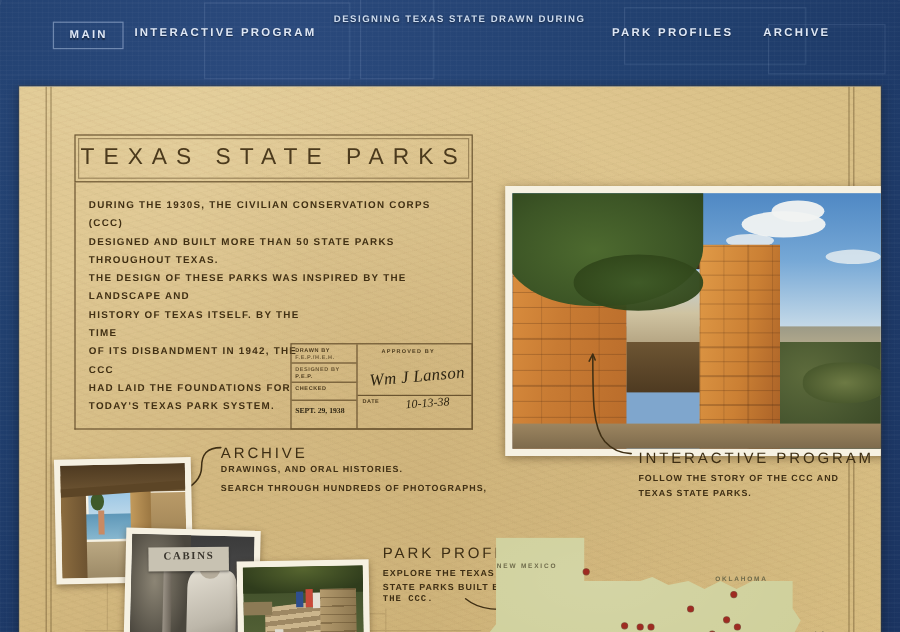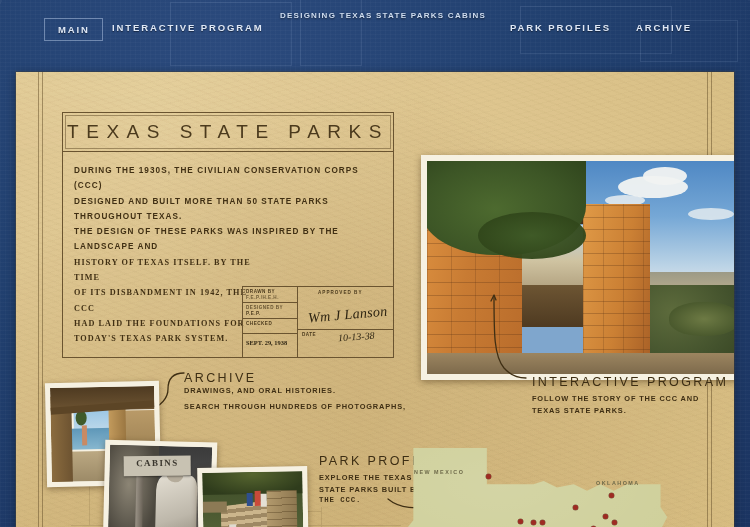--- a/index.html
+++ b/index.html
@@ -110,21 +110,21 @@
     font-family:"Liberation Sans", sans-serif;font-weight:400;
     white-space:nowrap;
   }
   .tsp-body{
     border:1px solid #6a5430;border-top:none;padding:11px 11px 10px 11px;position:relative;min-height:128px;
   }
   .tsp-body p{
     margin:0;font-size:8.2px;line-height:15.3px;letter-spacing:1.05px;
     color:#413014;font-weight:700;text-transform:uppercase;
   }
-  .tsp-body p.narrow{width:196px;font-family:Liberation Serif, serif;}
+  .tsp-body p.narrow{width:196px;}
 
   
   .stamp{
     position:absolute;right:-1px;bottom:-1px;width:150px;height:70px;
     border:1px solid #6a5430;display:flex;
   }
   .stamp-col-a{width:54px;border-right:1px solid #6a5430;position:relative;}
   .stamp-col-b{flex:1;position:relative;}
   .stamp-l{position:absolute;left:0;right:0;height:1px;background:#6a5430;}
   .stamp-txt{
@@ -294,21 +294,21 @@
     <div class="bp-ghost bp-g4"></div>
   </div>
 
   <div class="nav">
     <div class="nav-item nav-main">MAIN</div>
     <div class="nav-item nav-ip">INTERACTIVE PROGRAM</div>
     <div class="nav-item nav-pp">PARK PROFILES</div>
     <div class="nav-item nav-ar">ARCHIVE</div>
 
     <div class="brand">
-      <div class="brand-sub">DESIGNING TEXAS STATE PARKS CABINS</div>
+      <div class="brand-sub">DESIGNING TEXAS STATE DRAWN DURING</div>
     </div>
   </div>
 
   <div class="paper">
     <div class="paper-grain"></div>
 
     <div class="sheet-rule rule-l1"></div>
     <div class="sheet-rule rule-l2"></div>
     <div class="sheet-rule rule-r1"></div>
     <div class="sheet-rule rule-r2"></div>

